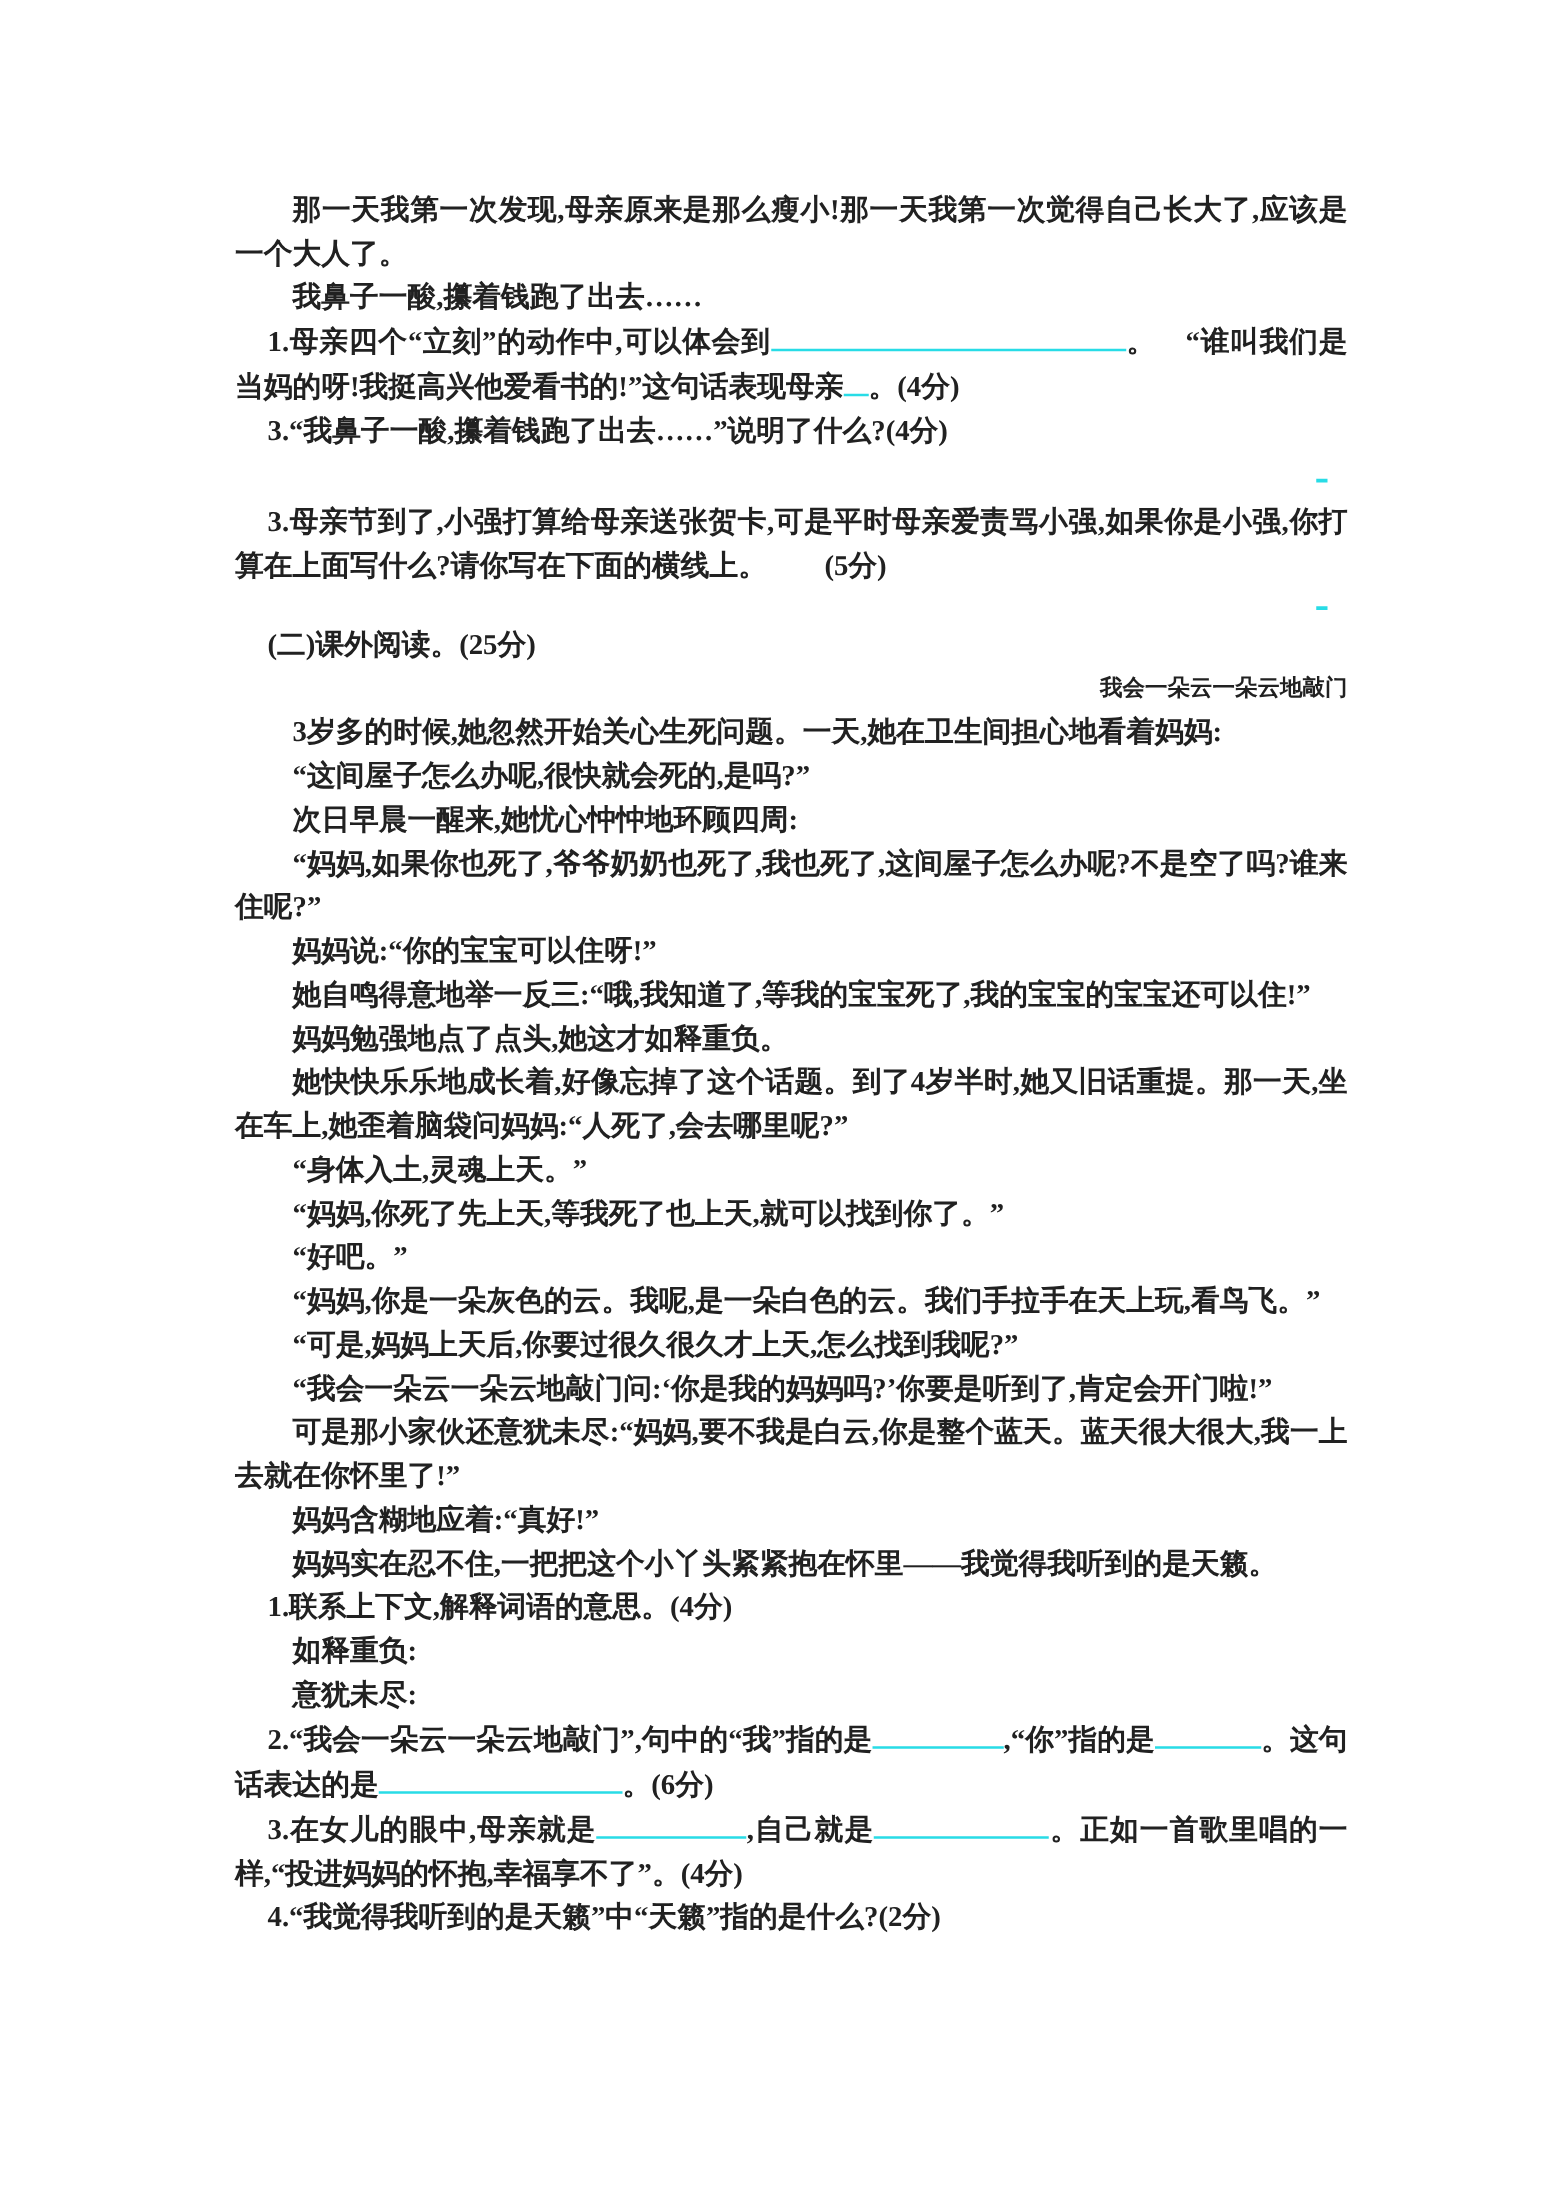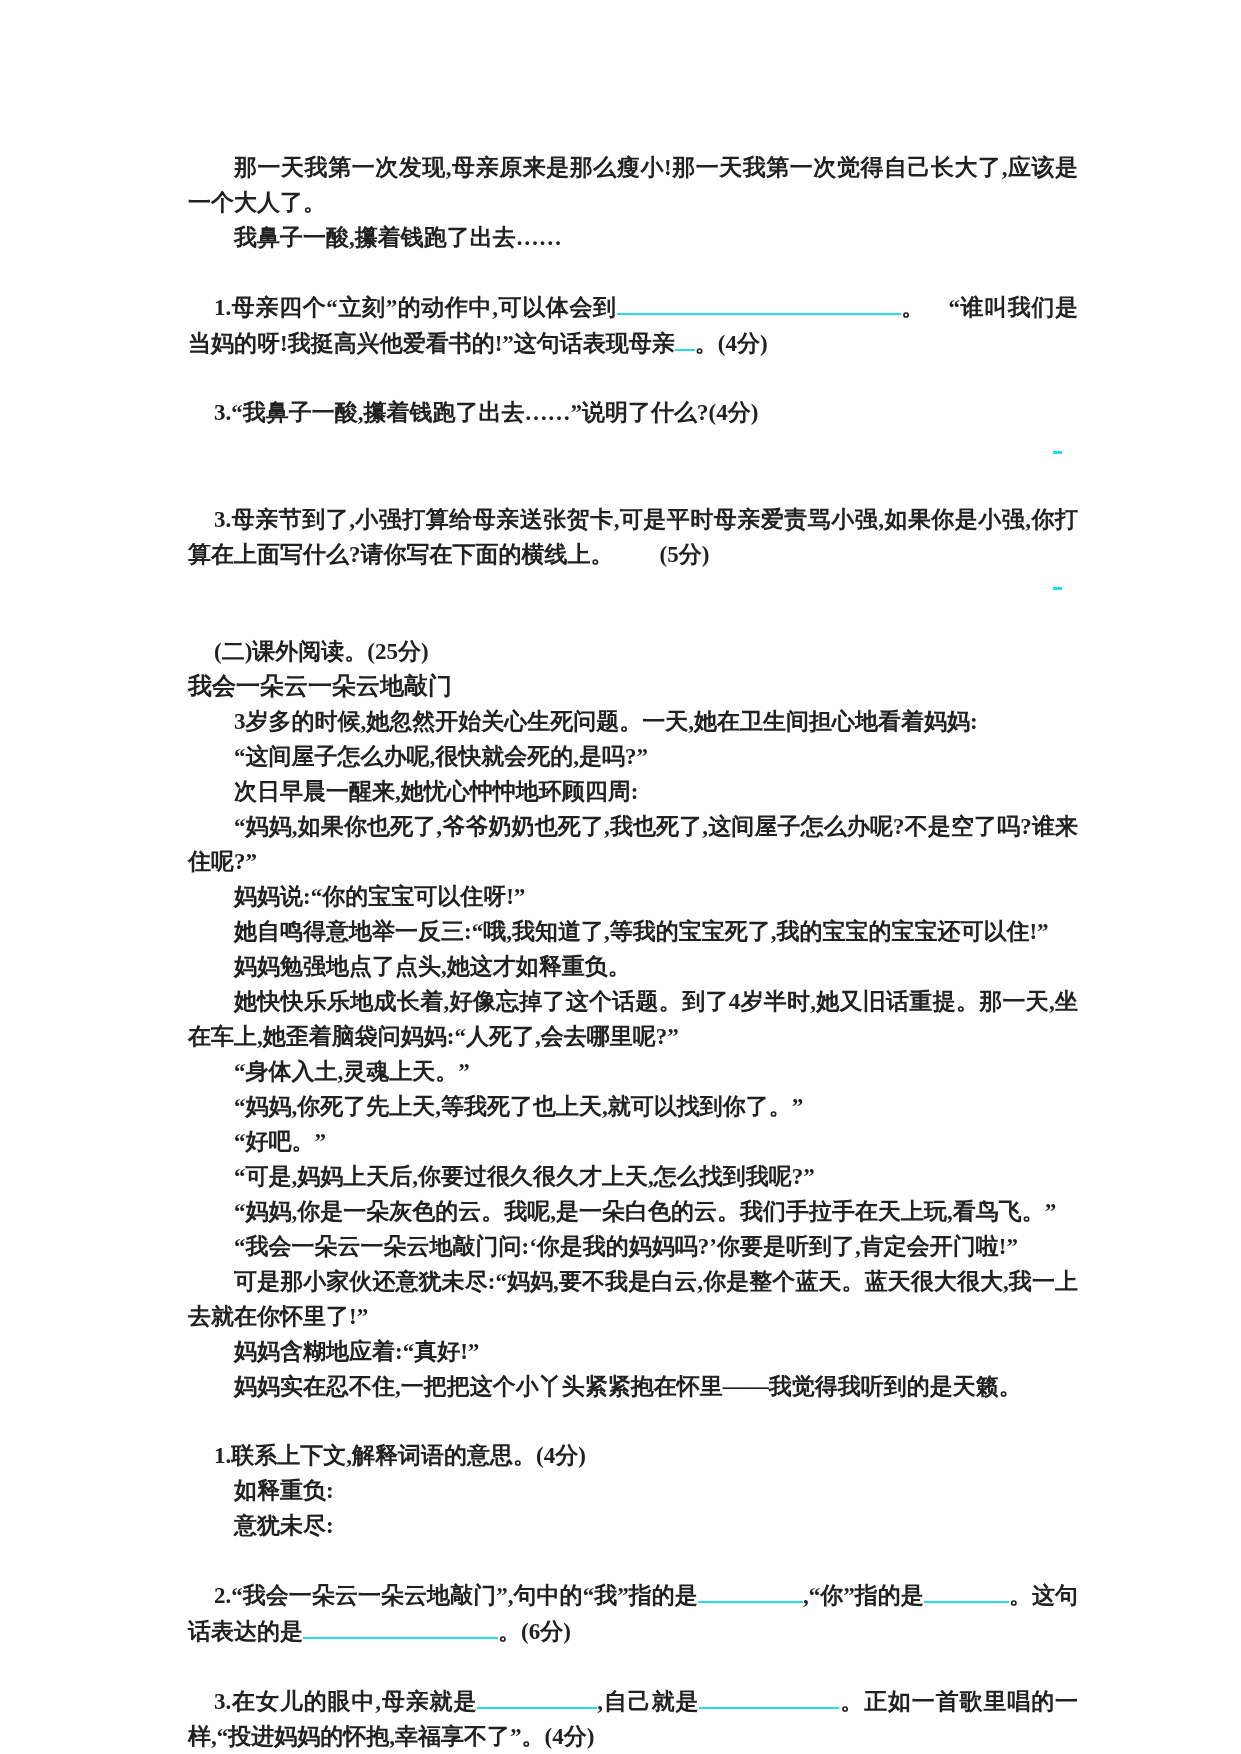--- a/index.html
+++ b/index.html
@@ -18,26 +18,26 @@
   .doc {
     position: absolute;
     left: 188px;
     top: 150px;
     width: 890px;
     font-size: 23px;
     line-height: 35px;
     text-align: justify;
   }
   .para { text-indent: 46px; font-weight: bold; }
-  .para.q-indent { text-indent: 26px; margin-top: 34px; }
+  .para.q-indent { text-indent: 26px; }
   .title-line {
     text-indent: 0;
-    text-align: left;
+    text-align: right;
     font-weight: 700;
-    font-size: 24px;
+    font-size: 18px;
   }
   .blank {
     display: inline-block;
     height: 24px;
     border-bottom: 2px solid #28dce6;
     vertical-align: baseline;
   }
   .spacer { position: relative; width: 100%; }
   .stray-dash {
     position: absolute;
@@ -69,22 +69,22 @@
     <div class="para"><span>“这间屋子怎么办呢,很快就会死的,是吗?”</span></div>
     <div class="para"><span>次日早晨一醒来,她忧心忡忡地环顾四周:</span></div>
     <div class="para"><span>“妈妈,如果你也死了,爷爷奶奶也死了,我也死了,这间屋子怎么办呢?不是空了吗?谁来住呢?”</span></div>
     <div class="para"><span>妈妈说:“你的宝宝可以住呀!”</span></div>
     <div class="para"><span>她自鸣得意地举一反三:“哦,我知道了,等我的宝宝死了,我的宝宝的宝宝还可以住!”</span></div>
     <div class="para"><span>妈妈勉强地点了点头,她这才如释重负。</span></div>
     <div class="para"><span>她快快乐乐地成长着,好像忘掉了这个话题。到了4岁半时,她又旧话重提。那一天,坐在车上,她歪着脑袋问妈妈:“人死了,会去哪里呢?”</span></div>
     <div class="para"><span>“身体入土,灵魂上天。”</span></div>
     <div class="para"><span>“妈妈,你死了先上天,等我死了也上天,就可以找到你了。”</span></div>
     <div class="para"><span>“好吧。”</span></div>
+    <div class="para"><span>“妈妈,你是一朵灰色的云。我呢,是一朵白色的云。我们手拉手在天上玩,看鸟飞。”</span></div>
     <div class="para"><span>“可是,妈妈上天后,你要过很久很久才上天,怎么找到我呢?”</span></div>
-    <div class="para"><span>“妈妈,你是一朵灰色的云。我呢,是一朵白色的云。我们手拉手在天上玩,看鸟飞。”</span></div>
     <div class="para"><span>“我会一朵云一朵云地敲门问:‘你是我的妈妈吗?’你要是听到了,肯定会开门啦!”</span></div>
     <div class="para"><span>可是那小家伙还意犹未尽:“妈妈,要不我是白云,你是整个蓝天。蓝天很大很大,我一上去就在你怀里了!”</span></div>
     <div class="para"><span>妈妈含糊地应着:“真好!”</span></div>
     <div class="para"><span>妈妈实在忍不住,一把把这个小丫头紧紧抱在怀里——我觉得我听到的是天籁。</span></div>
     <div class="para q-indent"><span>1.联系上下文,解释词语的意思。(4分)</span></div>
     <div class="para"><span>如释重负:</span></div>
     <div class="para"><span>意犹未尽:</span></div>
     <div class="para q-indent"><span>2.“我会一朵云一朵云地敲门”,句中的“我”指的是</span><span class="blank" style="width: 105px;"></span><span>,“你”指的是</span><span class="blank" style="width: 85px;"></span><span>。这句话表达的是</span><span class="blank" style="width: 195px;"></span><span>。(6分)</span></div>
     <div class="para q-indent"><span>3.在女儿的眼中,母亲就是</span><span class="blank" style="width: 120px;"></span><span>,自己就是</span><span class="blank" style="width: 140px;"></span><span>。正如一首歌里唱的一样,“投进妈妈的怀抱,幸福享不了”。(4分)</span></div>
     <div class="para q-indent"><span>4.“我觉得我听到的是天籁”中“天籁”指的是什么?(2分)</span></div>

